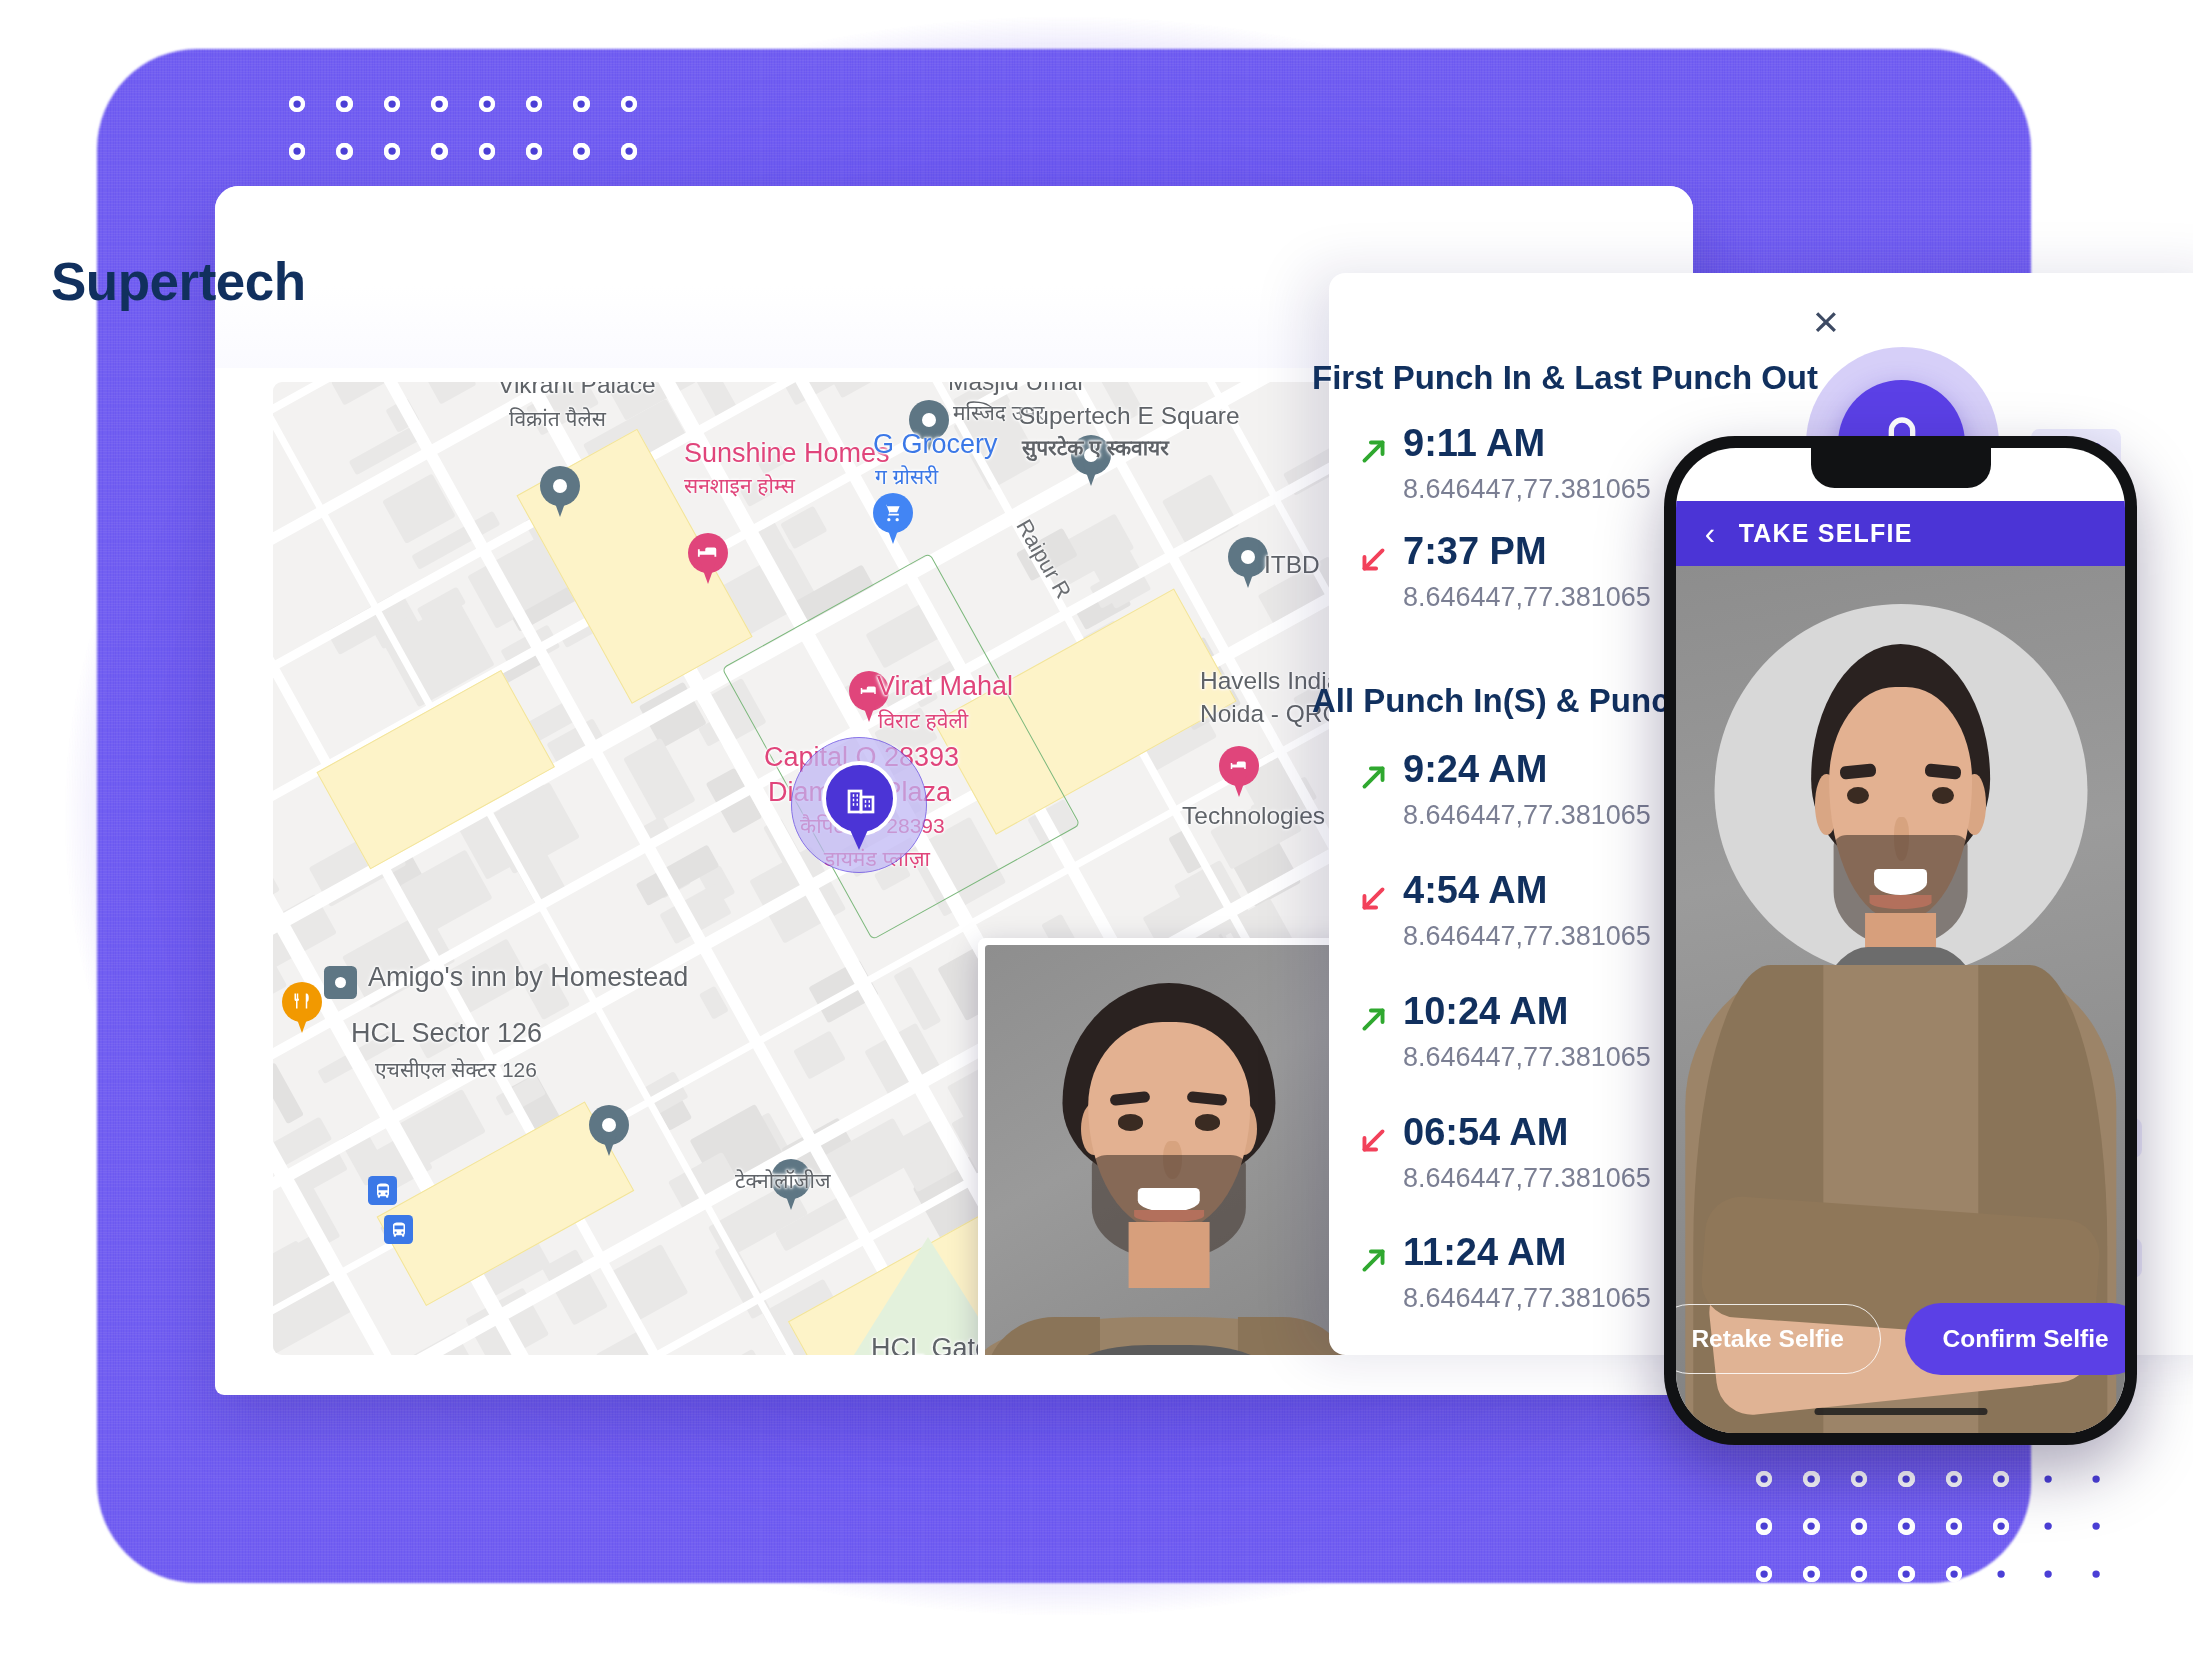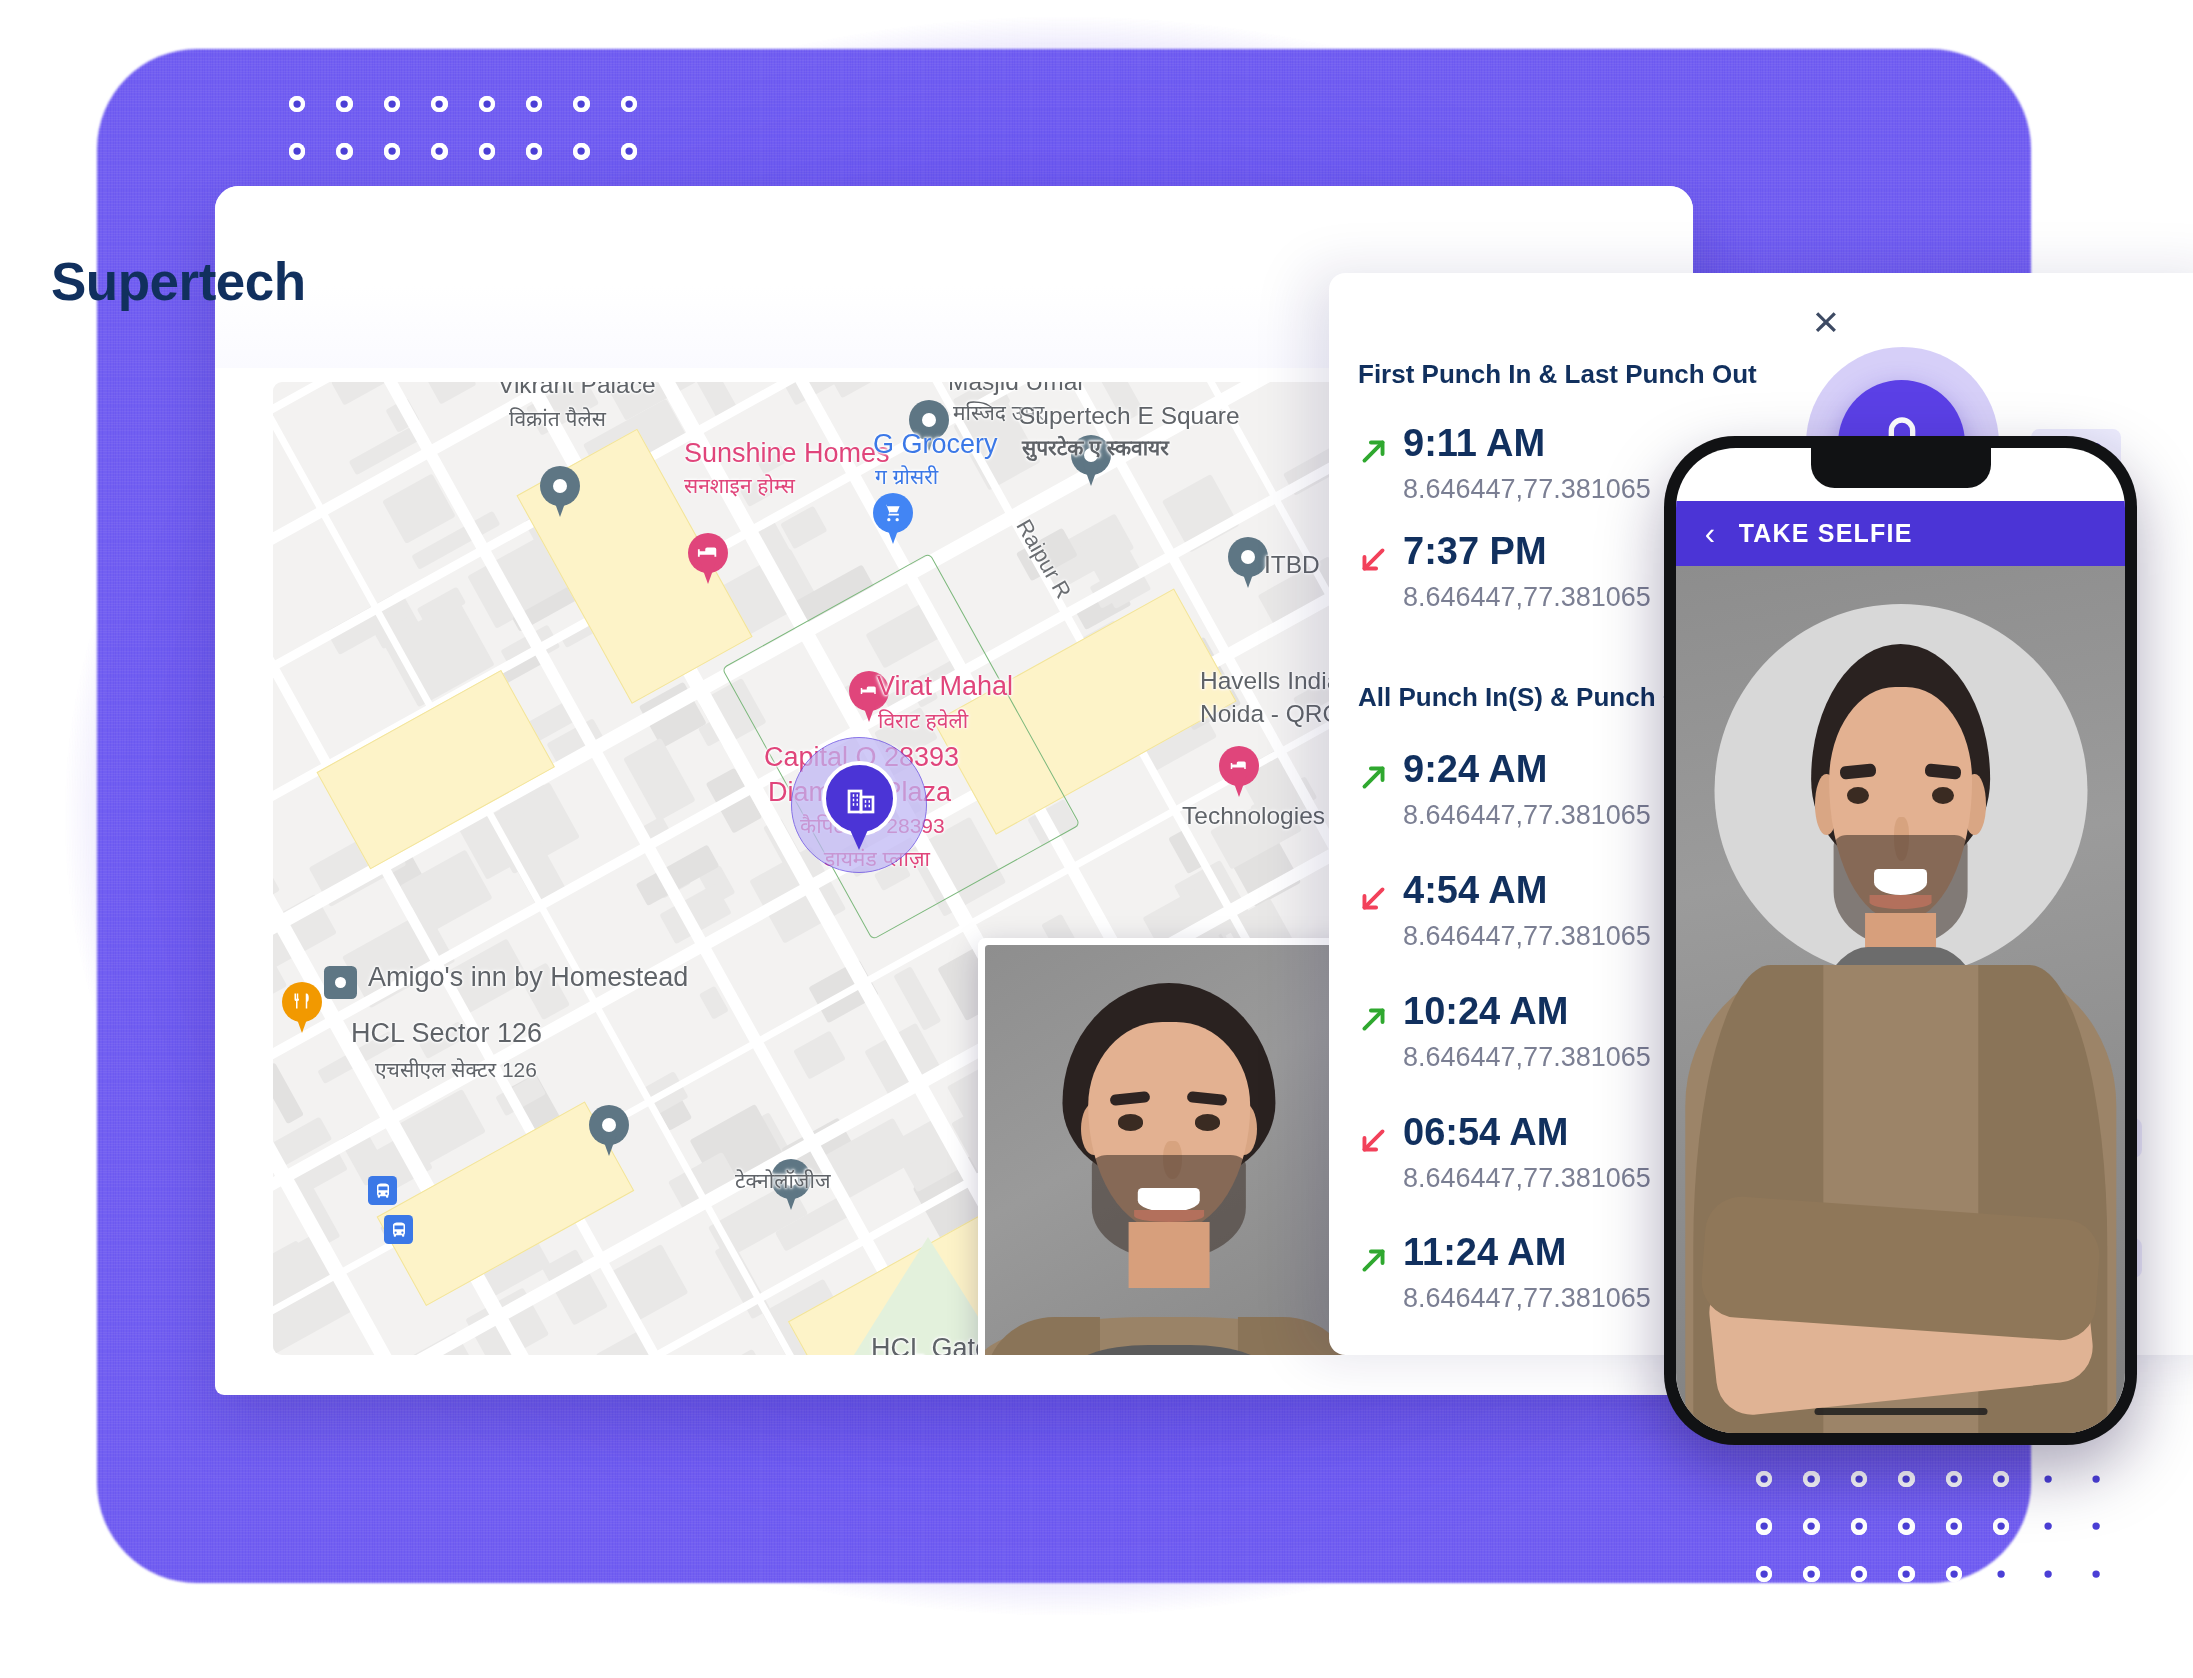--- a/index.html
+++ b/index.html
@@ -154,21 +154,21 @@
   
   #punch-panel{
     position:absolute;left:1329px;top:273px;width:909px;height:1082px;
     background:#ffffff;border-radius:16.4px 0 0 16.4px;
     box-shadow:-20px 0 55px rgba(30,20,90,.13);
     overflow:hidden;
   }
   #close-panel{position:absolute;left:1798px;top:293px;width:56px;height:56px;
      display:flex;align-items:center;justify-content:center;color:#3d4a63;
      font-size:45px;font-weight:300;line-height:1;}
-  .sec-title{position:absolute;left:1358px;font-size:26px;font-weight:700;color:#11305e;white-space:nowrap;}
+  .sec-title{position:absolute;left:1312px;font-size:33px;font-weight:700;color:#11305e;white-space:nowrap;}
   #t-first{top:359px;}
   #t-all{top:682px;}
 
   .punch{position:absolute;left:1358px;width:636px;}
   .punch .arrow{position:absolute;left:0;top:9px;width:31px;height:31px;}
   .punch .time{position:absolute;left:45px;top:-5.5px;font-size:38px;font-weight:600;color:#11305e;white-space:nowrap;}
   .punch .coord{position:absolute;left:45px;top:47px;font-size:27px;color:#7b7f93;white-space:nowrap;}
   .punch .badge{position:absolute;left:673px;top:1.8px;height:40px;padding:0 18px;
      display:flex;align-items:center;border-radius:8.2px;background:#ecebfd;
      color:#5b40e6;font-size:23.6px;font-weight:600;white-space:nowrap;}
@@ -896,17 +896,21 @@
         <div class="beard" style="top:31%;width:30%;height:13%;"></div>
         <div class="mouth" style="top:35%;width:12%;height:3%;"></div>
         <div class="lip" style="top:38%;width:14%;height:1.6%;"></div>
         <div class="neck" style="top:40%;width:16%;height:8%;"></div>
         <div class="shirt" style="bottom:0;width:46%;height:56%;background:#6c6c6c;border-radius:34% 34% 0 0;"></div>
         <div class="jacket" style="bottom:0;width:96%;height:54%;background:#9c8468;border-radius:30% 30% 0 0;"></div>
         <div style="position:absolute;left:8%;bottom:4%;width:84%;height:16%;background:#e0b394;border-radius:36px;transform:rotate(-6deg);"></div>
         <div style="position:absolute;left:6%;bottom:12%;width:88%;height:14%;background:#8f7759;border-radius:36px;transform:rotate(4deg);"></div>
       </div>
 
+      <div id="phone-actions">
+        <button id="btn-retake">Retake Selfie</button>
+        <button id="btn-confirm">Confirm Selfie</button>
+      </div>
       <div id="home-indicator"></div>
     </div>
   </div>
 </div>
 
 
 </body></html>

